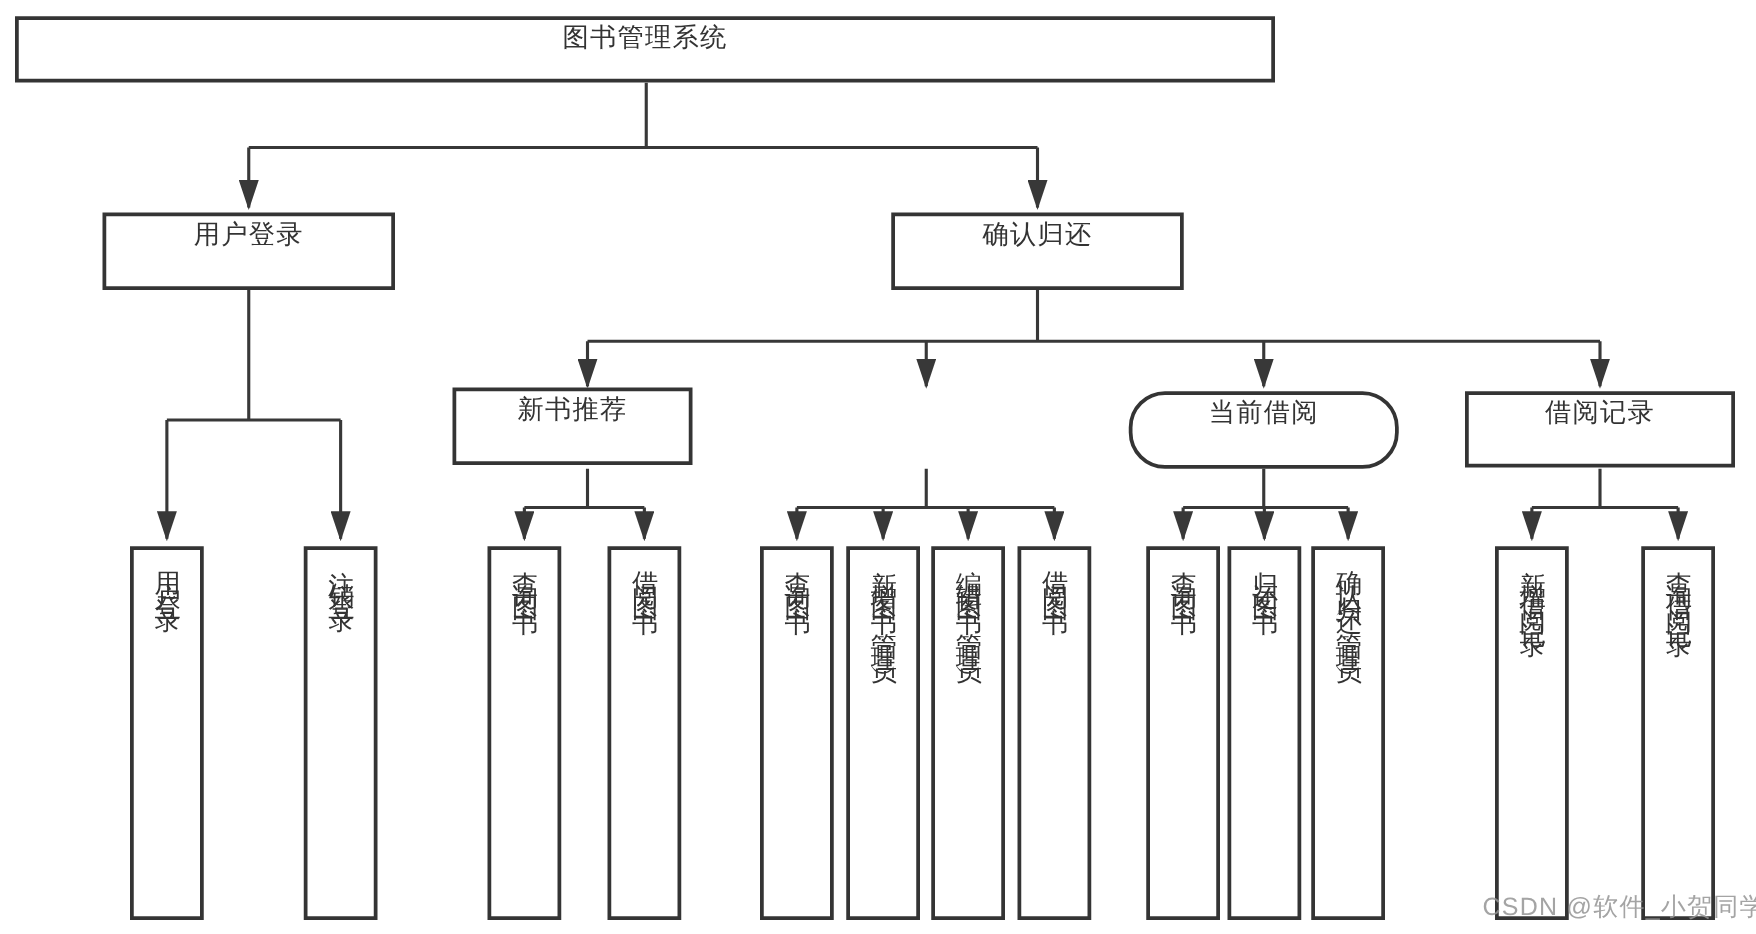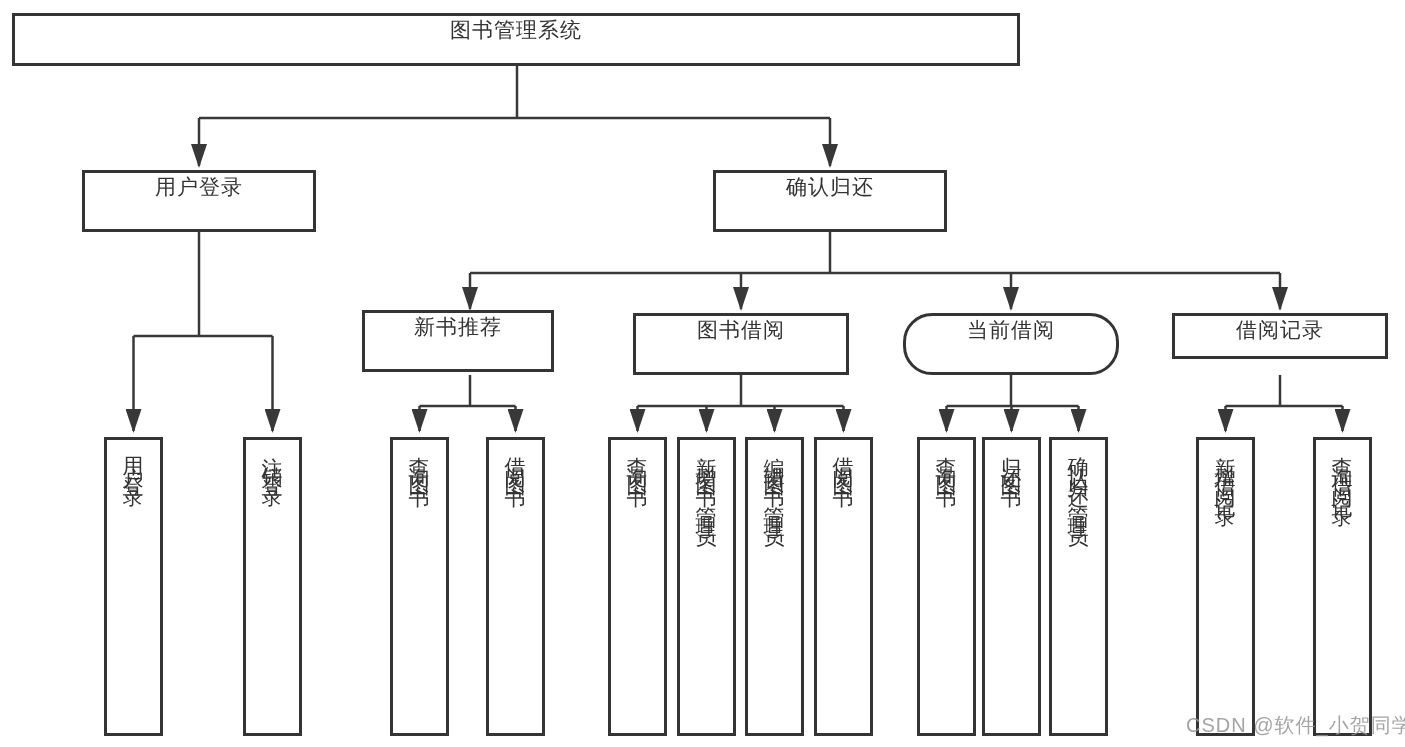--- a/index.html
+++ b/index.html
@@ -124,27 +124,24 @@
   <div class="node" style="left:82px; top:170px; width:234px; height:62px;">
     <span class="lbl">用户登录</span>
   </div>
   <div class="node" style="left:713px; top:170px; width:234px; height:62px;">
     <span class="lbl">确认归还</span>
   </div>
 
   <div class="node" style="left:362px; top:310px; width:192px; height:62px;">
     <span class="lbl">新书推荐</span>
   </div>
-  <div class="node" style="left:633px; top:313px; width:216px; height:62px;">
-    <span class="lbl">图书借阅</span>
-  </div>
   <div class="node" style="left:903px; top:313px; width:216px; height:62px;border-radius:29px;">
     <span class="lbl">当前借阅</span>
   </div>
-  <div class="node" style="left:1172px; top:313px; width:216px; height:46px;">
+  <div class="node" style="left:1172px; top:313px; width:216px; height:61px;">
     <span class="lbl">借阅记录</span>
   </div>
 
   <div class="node vnode" style="left:104px; top:437px; width:59px; height:299px;">
     <span class="lbl">用户登录</span>
   </div>
   <div class="node vnode" style="left:243px; top:437px; width:59px; height:299px;">
     <span class="lbl">注销登录</span>
   </div>
 

